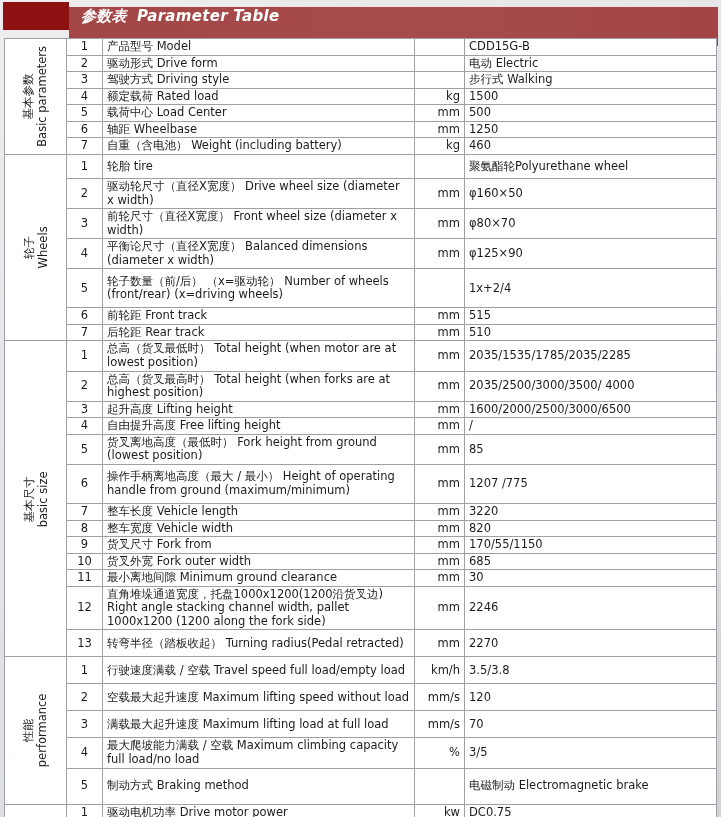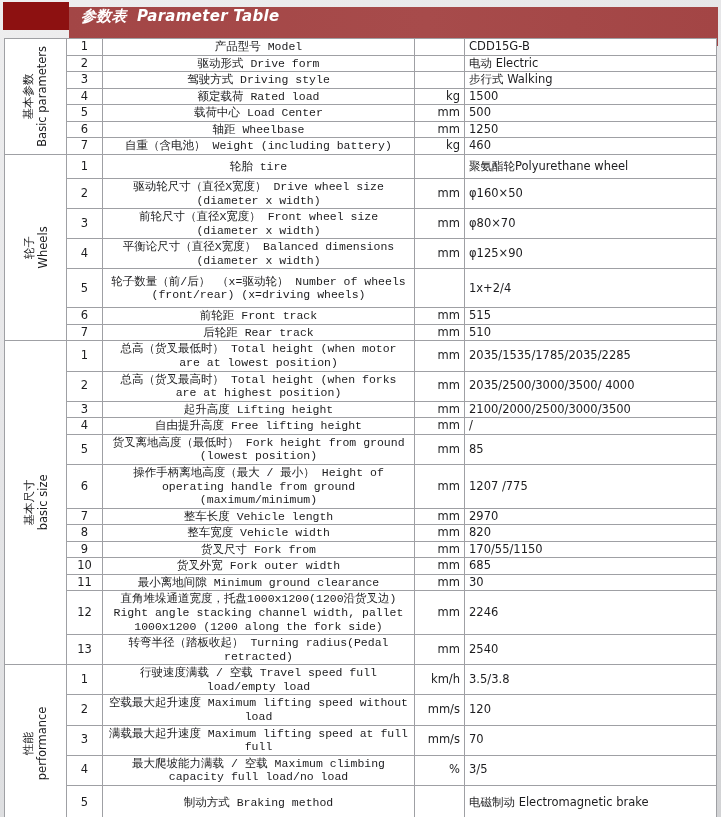--- a/index.html
+++ b/index.html
@@ -42,21 +42,21 @@
     font-weight:normal;
     vertical-align:middle;
     overflow:hidden;
   }
   .col-sec   { width:62px; }
   .col-no    { width:36px; }
   .col-desc  { width:312px; }
   .col-unit  { width:50px; }
   .col-val   { width:auto; }
   td.no   { text-align:center; }
-  td.desc { text-align:center;font-family:Liberation Mono, monospace; }
+  td.desc { text-align:left; }
   td.unit { text-align:right; }
   td.val  { }
   th.sec  { position:relative; background:#ffffff; padding:0; }
   .vwrap {
     position:absolute; inset:0;
     display:flex; align-items:center; justify-content:center;
   }
   .vinner {
     transform:rotate(-90deg);
     white-space:nowrap; text-align:center;
@@ -208,21 +208,21 @@
         <tr class="h14 h27">
           <td class="no">2</td>
           <td class="desc">总高（货叉最高时） Total height (when forks are at highest position)</td>
           <td class="unit">mm</td>
           <td class="val">2035/2500/3000/3500/ 4000</td>
         </tr>
         <tr class="h14 ">
           <td class="no">3</td>
           <td class="desc">起升高度 Lifting height</td>
           <td class="unit">mm</td>
-          <td class="val">2100/2000/2500/3000/3500</td>
+          <td class="val">1600/2000/2500/3000/6500</td>
         </tr>
         <tr class="h14 ">
           <td class="no">4</td>
           <td class="desc">自由提升高度 Free lifting height</td>
           <td class="unit">mm</td>
           <td class="val">/</td>
         </tr>
         <tr class="h14 h27">
           <td class="no">5</td>
           <td class="desc">货叉离地高度（最低时） Fork height from ground (lowest position)</td>
@@ -232,21 +232,21 @@
         <tr class="h14 h39">
           <td class="no">6</td>
           <td class="desc">操作手柄离地高度（最大 / 最小） Height of operating handle from ground (maximum/minimum)</td>
           <td class="unit">mm</td>
           <td class="val">1207 /775</td>
         </tr>
         <tr class="h14 ">
           <td class="no">7</td>
           <td class="desc">整车长度 Vehicle length</td>
           <td class="unit">mm</td>
-          <td class="val">2970</td>
+          <td class="val">3220</td>
         </tr>
         <tr class="h14 ">
           <td class="no">8</td>
           <td class="desc">整车宽度 Vehicle width</td>
           <td class="unit">mm</td>
           <td class="val">820</td>
         </tr>
         <tr class="h14 ">
           <td class="no">9</td>
           <td class="desc">货叉尺寸 Fork from</td>
@@ -268,21 +268,21 @@
         <tr class="h14 h39">
           <td class="no">12</td>
           <td class="desc">直角堆垛通道宽度，托盘1000x1200(1200沿货叉边) Right angle stacking channel width, pallet 1000x1200 (1200 along the fork side)</td>
           <td class="unit">mm</td>
           <td class="val">2246</td>
         </tr>
         <tr class="h14 h27">
           <td class="no">13</td>
           <td class="desc">转弯半径（踏板收起） Turning radius(Pedal retracted)</td>
           <td class="unit">mm</td>
-          <td class="val">2540</td>
+          <td class="val">2270</td>
         </tr>
         <tr class="h14 h27">
           <th class="sec" rowspan="5">
             <div class="vwrap">
               <div class="vinner">
                 <span class="zh">性能</span>
                 <span class="en">performance</span>
               </div>
             </div>
           </th>
@@ -292,21 +292,21 @@
           <td class="val">3.5/3.8</td>
         </tr>
         <tr class="h14 h27">
           <td class="no">2</td>
           <td class="desc">空载最大起升速度 Maximum lifting speed without load</td>
           <td class="unit">mm/s</td>
           <td class="val">120</td>
         </tr>
         <tr class="h14 h27">
           <td class="no">3</td>
-          <td class="desc">满载最大起升速度 Maximum lifting speed at full full</td>
+          <td class="desc">满载最大起升速度 Maximum lifting load at full load</td>
           <td class="unit">mm/s</td>
           <td class="val">70</td>
         </tr>
         <tr class="h14 h27">
           <td class="no">4</td>
           <td class="desc">最大爬坡能力满载 / 空载 Maximum climbing capacity full load/no load</td>
           <td class="unit">%</td>
           <td class="val">3/5</td>
         </tr>
         <tr class="h14 h36">

